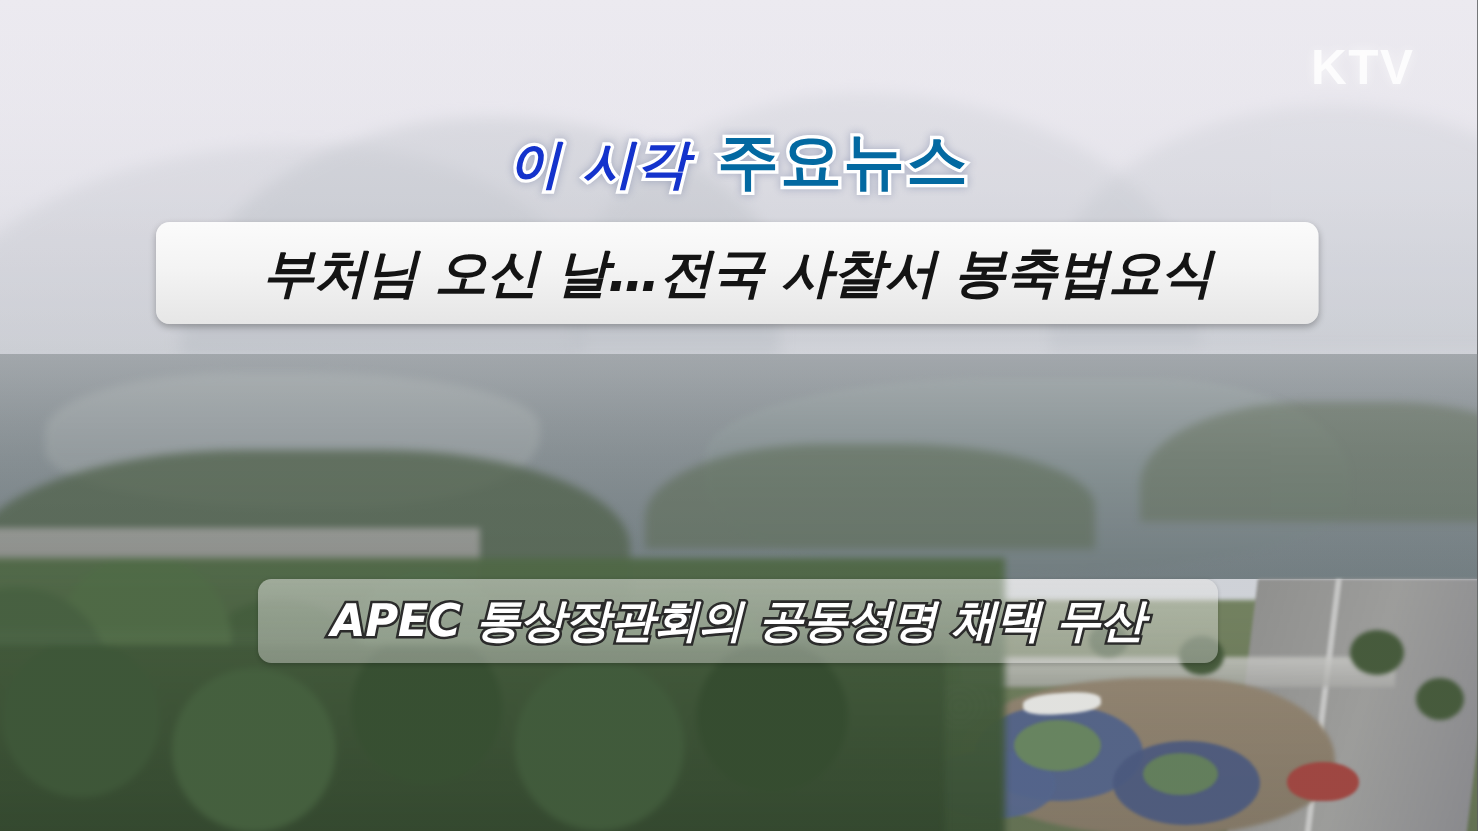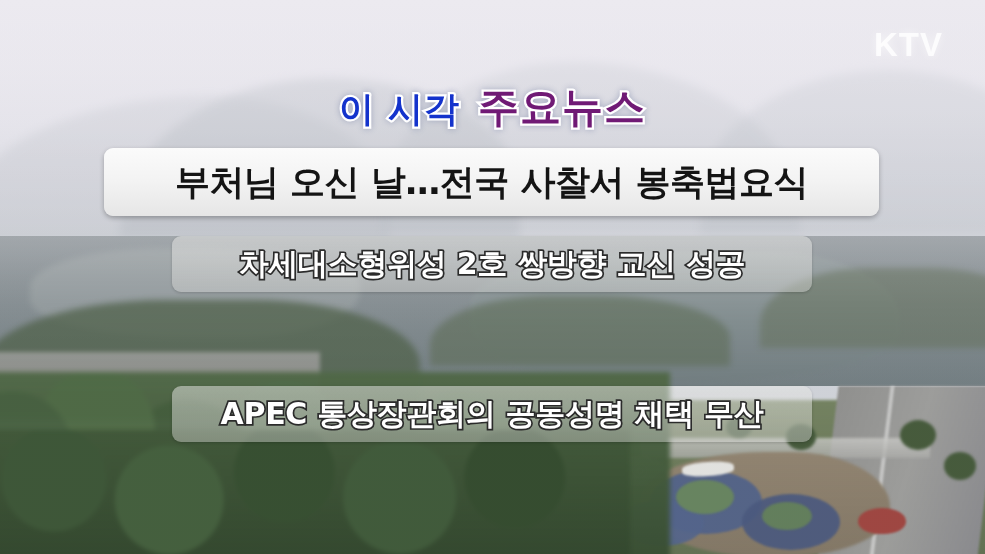--- a/index.html
+++ b/index.html
@@ -276,44 +276,45 @@
   .title-a, .title-b {
     font-weight: 700;
     font-family: "DejaVu Sans", "Liberation Sans", sans-serif;
     -webkit-text-stroke: 4.5px #ffffff;
     paint-order: stroke fill;
   }
   .title-a {
     font-size: 35px;
     color: #1433cc;
     letter-spacing: 1px;
+    font-style: italic;
   }
   .title-b {
     font-size: 41px;
-    color: #701a75;
+    color: #0369a1;
     letter-spacing: 1px;
     margin-left: 18px;
   }
   .title-shadow {
     position: absolute;
     left: 0; top: 80px; width: 985px;
     text-align: center; white-space: nowrap;
     filter: blur(3px);
     opacity: .45;
     pointer-events: none;
   }
   .title-shadow .title-a, .title-shadow .title-b {
     color: #6f7aa0;
     -webkit-text-stroke: 5px #6f7aa0;
   }
 
   
   .headline-stack {
     position: absolute;
-    left: 0; top: 0; width: 985px; height: 554px;
+    left: 0; top: 0; width: 985px; height: 554px; font-style: italic;
   }
 
   .bar {
     position: absolute;
     display: flex;
     align-items: center;
     justify-content: center;
     border-radius: 9px;
     box-sizing: border-box;
   }
@@ -414,23 +415,20 @@
   <div class="title-row">
     <span class="title-a">이 시각</span><span class="title-b">주요뉴스</span>
   </div>
 
   <div class="headline-stack">
 
     <div class="bar bar-main">
       <span class="bar-text">부처님 오신 날…전국 사찰서 봉축법요식</span>
     </div>
 
-    <div class="bar bar-sub s1">
-      <span class="bar-text">차세대소형위성 2호 쌍방향 교신 성공</span>
-    </div>
 
 
     <div class="bar bar-sub s3">
       <span class="bar-text">APEC 통상장관회의 공동성명 채택 무산</span>
     </div>
 
   </div>
 
 </div>
 

